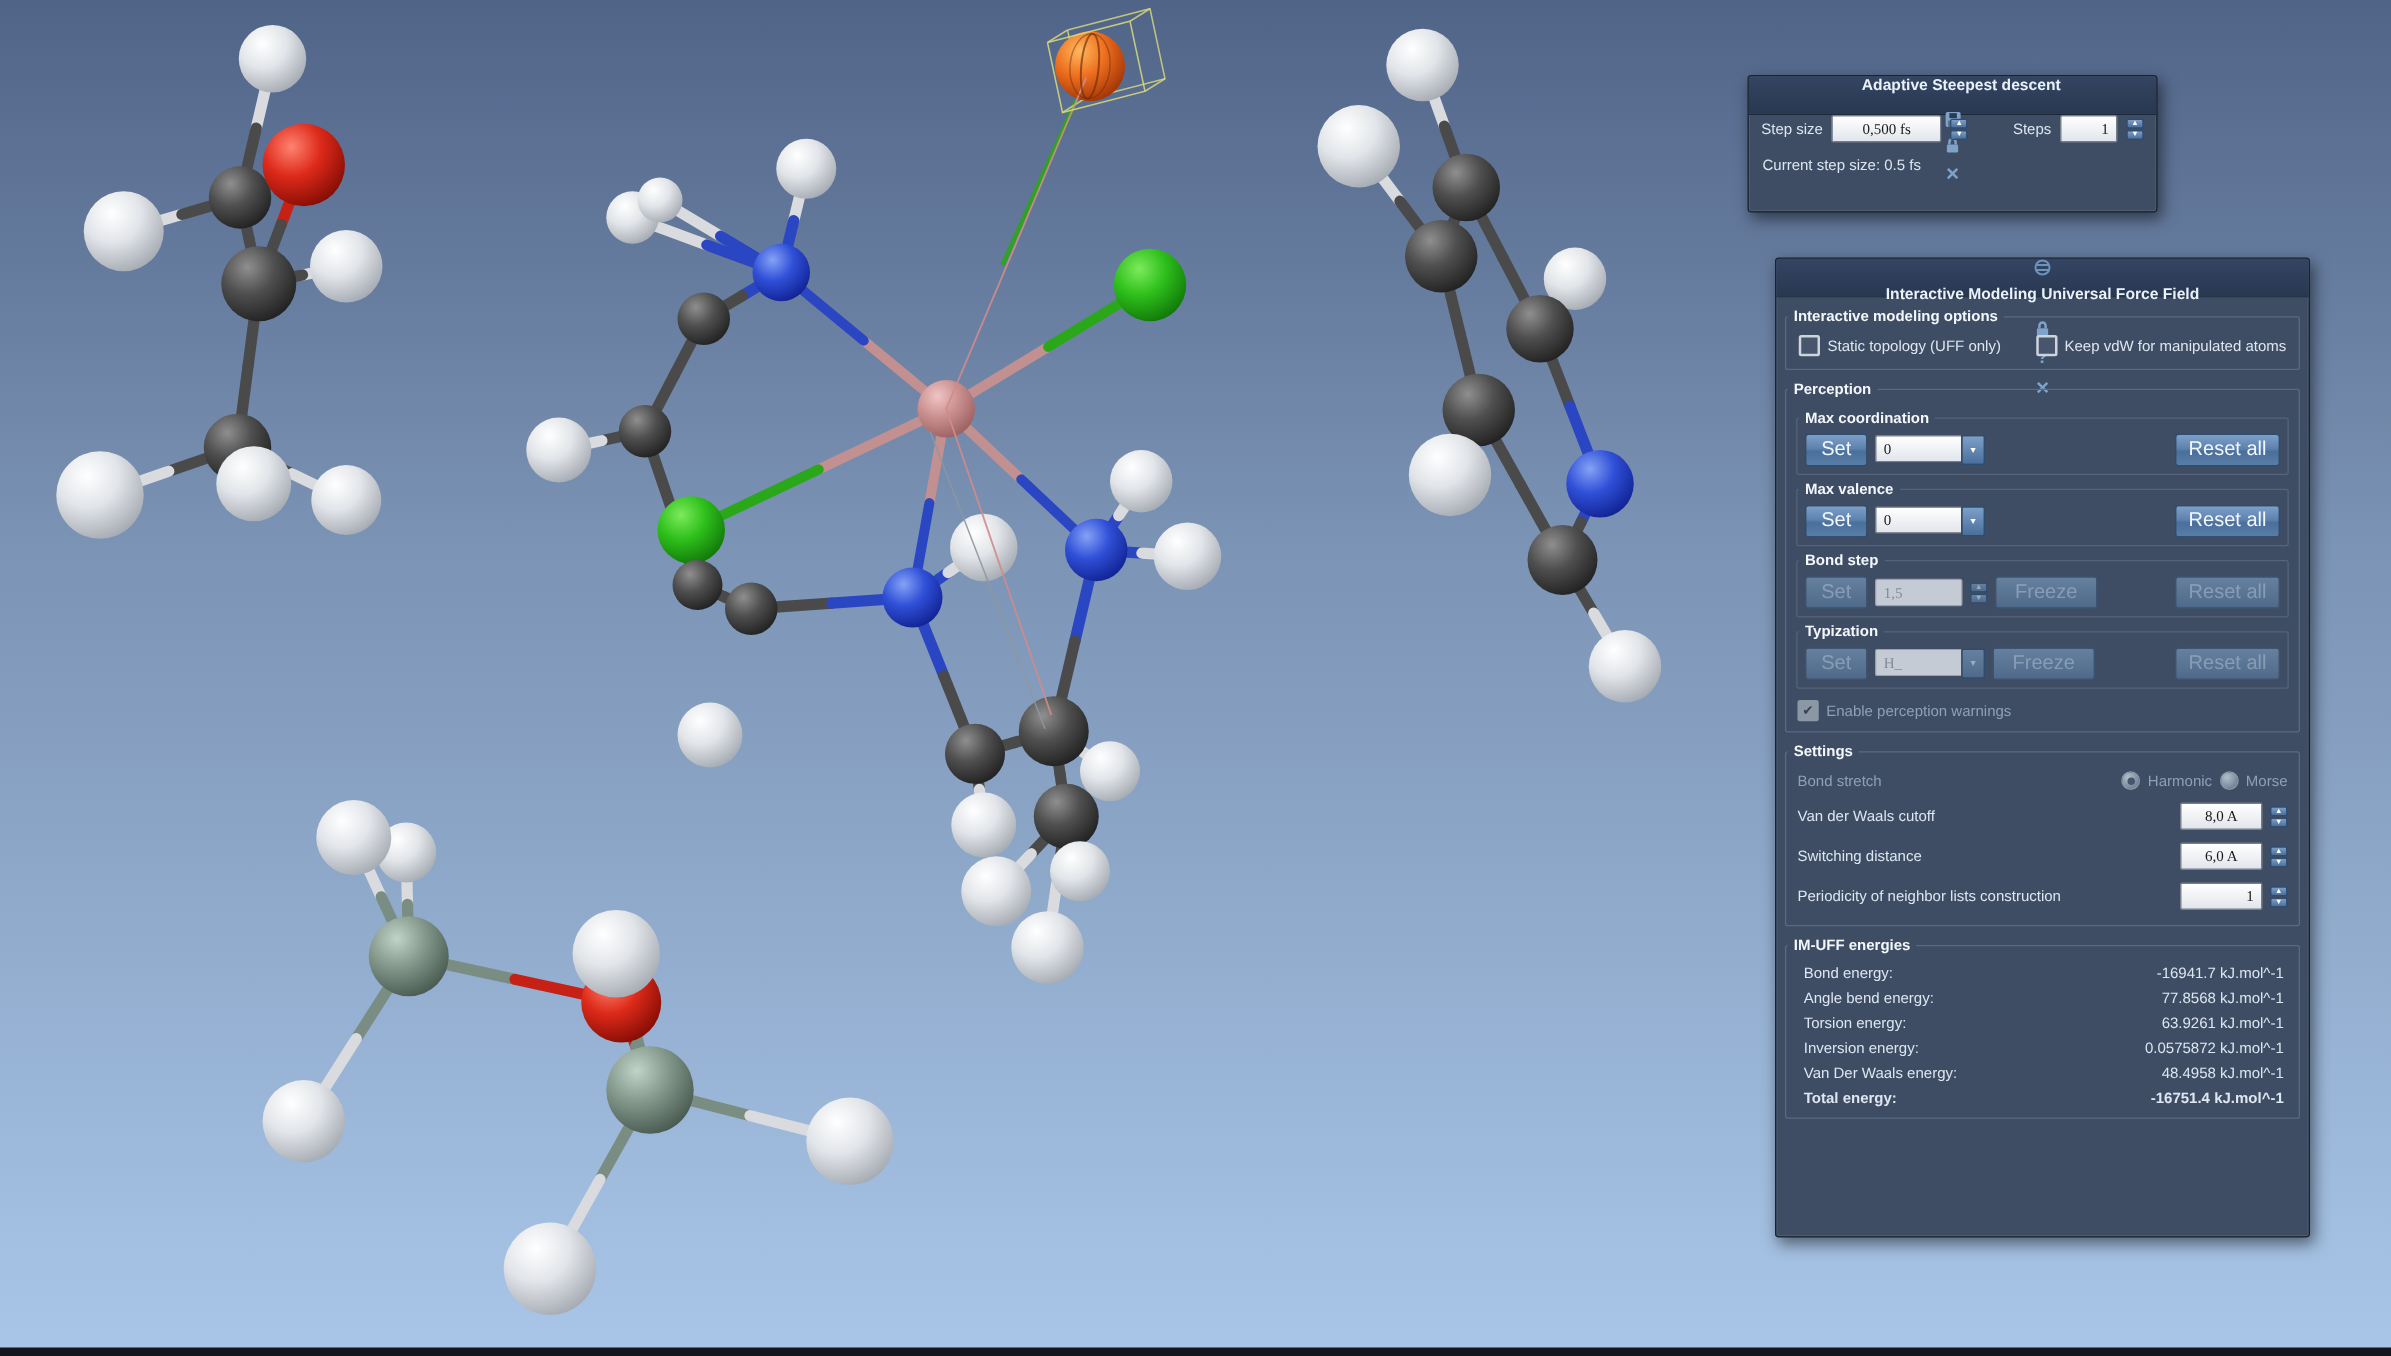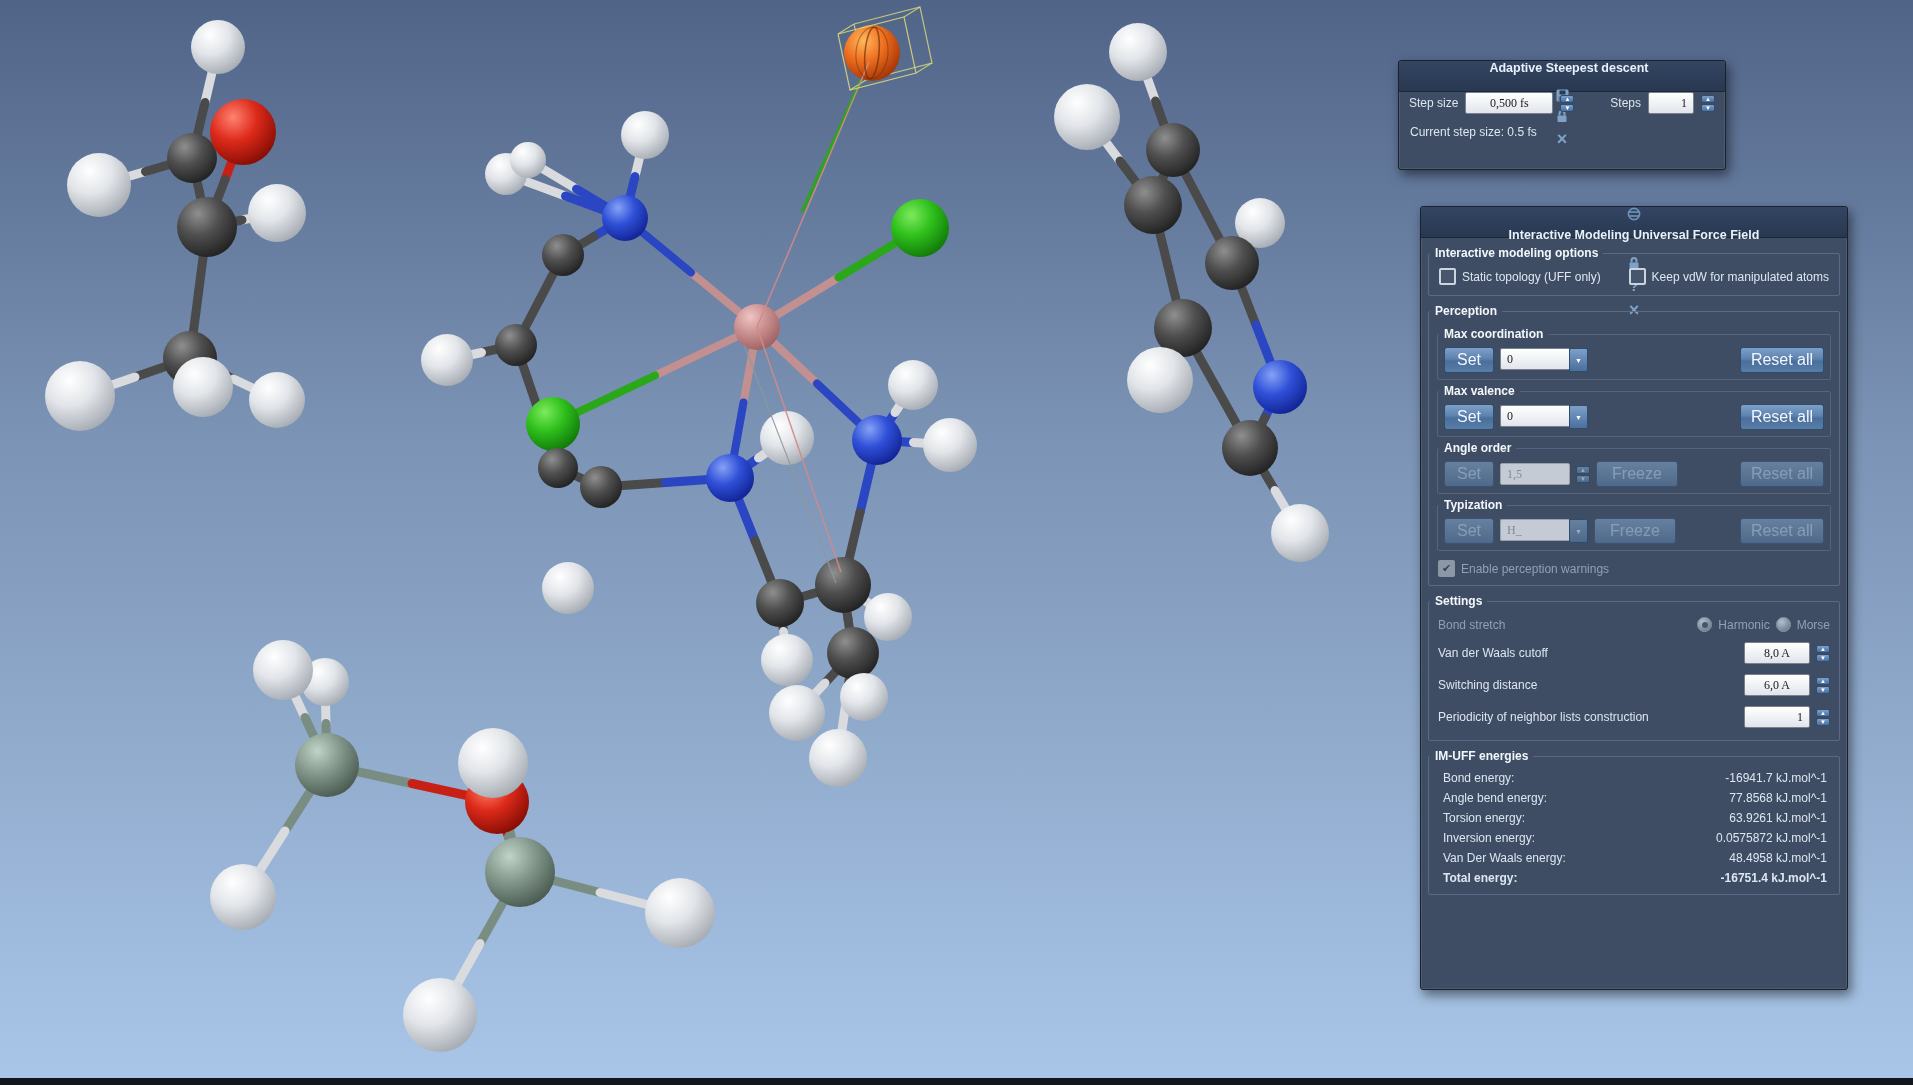--- a/index.html
+++ b/index.html
@@ -416,21 +416,21 @@
           <span class="combo">
             <span class="field">0</span>
             <span class="carrow">▼</span>
           </span>
           <span class="sp"></span>
           <span class="btn w80">Reset all</span>
         </div>
       </div>
 
       <div class="sub">
-        <span class="glabel">Angle order</span>
+        <span class="glabel">Bond step</span>
         <div class="row">
           <span class="btn w48 dis">Set</span>
           <span class="field dis" style="width:56px">1,5</span>
           <span class="spin dis">
               <i>▲</i>
               <i>▼</i>
             </span>
           <span class="btn w78 dis">Freeze</span>
           <span class="sp"></span>
           <span class="btn w80 dis">Reset all</span>

